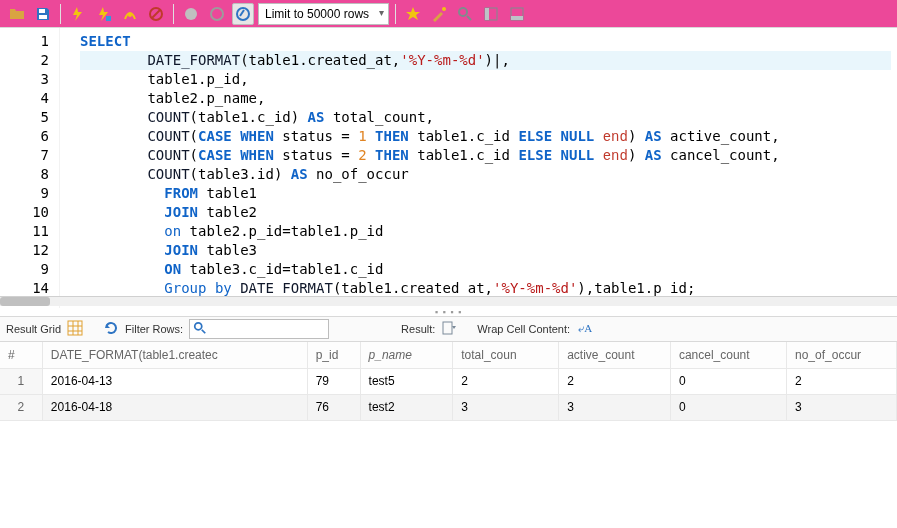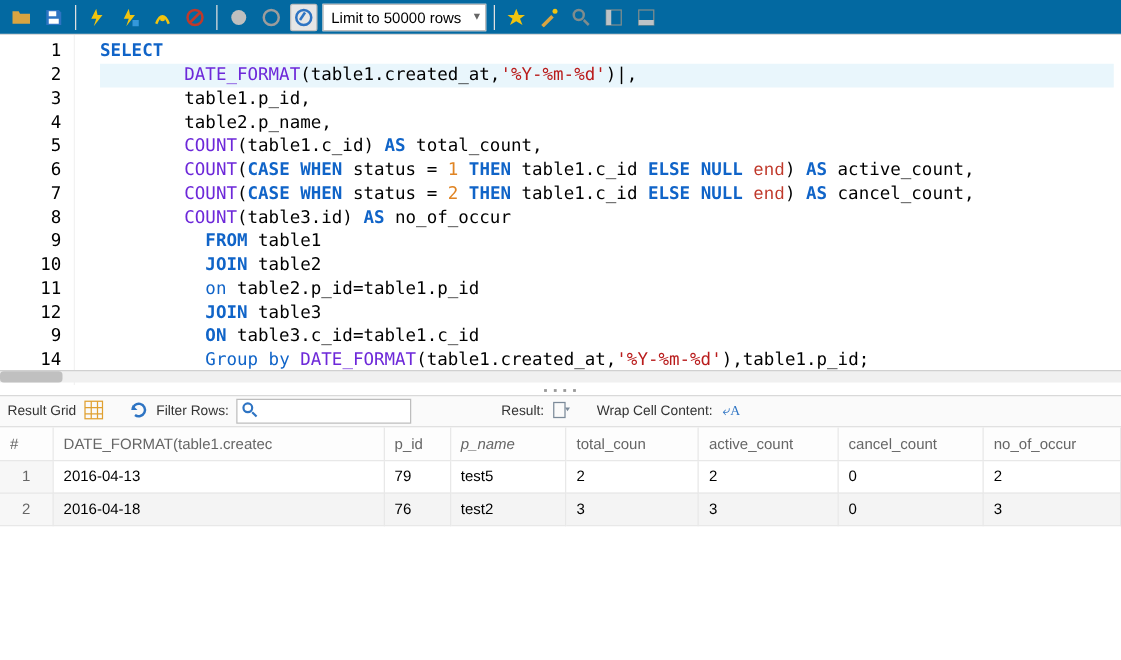--- a/index.html
+++ b/index.html
@@ -13,21 +13,21 @@
     overflow: hidden;
   }
 
   
   .toolbar {
     height: 28px;
     display: flex;
     align-items: center;
     gap: 4px;
     padding: 0 6px;
-    background: #0369a1;
+    background: #ec4899;
     border-bottom: 1px solid #d9d9d9;
   }
   .tb-btn {
     width: 22px; height: 22px;
     display: flex; align-items: center; justify-content: center;
     border-radius: 2px;
     cursor: pointer;
   }
   .tb-btn.active {
     background: #e6e6e6;
@@ -84,21 +84,21 @@
   .code {
     flex: 1;
     padding: 4px 6px 0 20px;
     white-space: pre;
     overflow: hidden;
   }
   .code .line { height: 19px; }
   .code .hl-line { background: #e9f6fc; }
   .kw-blue { color: #1064c8; font-weight: 600; }
   .kw-blue-nl { color: #1064c8; }
-  .func     { color: #6d28d9; }
+  .func     { color: #0f172a; }
   .num      { color: #e08423; }
   .str      { color: #b91c1c; }
   .word-end { color: #c0392b; font-family: Liberation Mono, monospace; }
   .e-scroll {
     position: absolute; bottom: 2px; left: 0; right: 0;
     height: 10px;
     background: #f0f0f0;
     border-top: 1px solid #d0d0d0;
   }
   .e-scroll::after{

